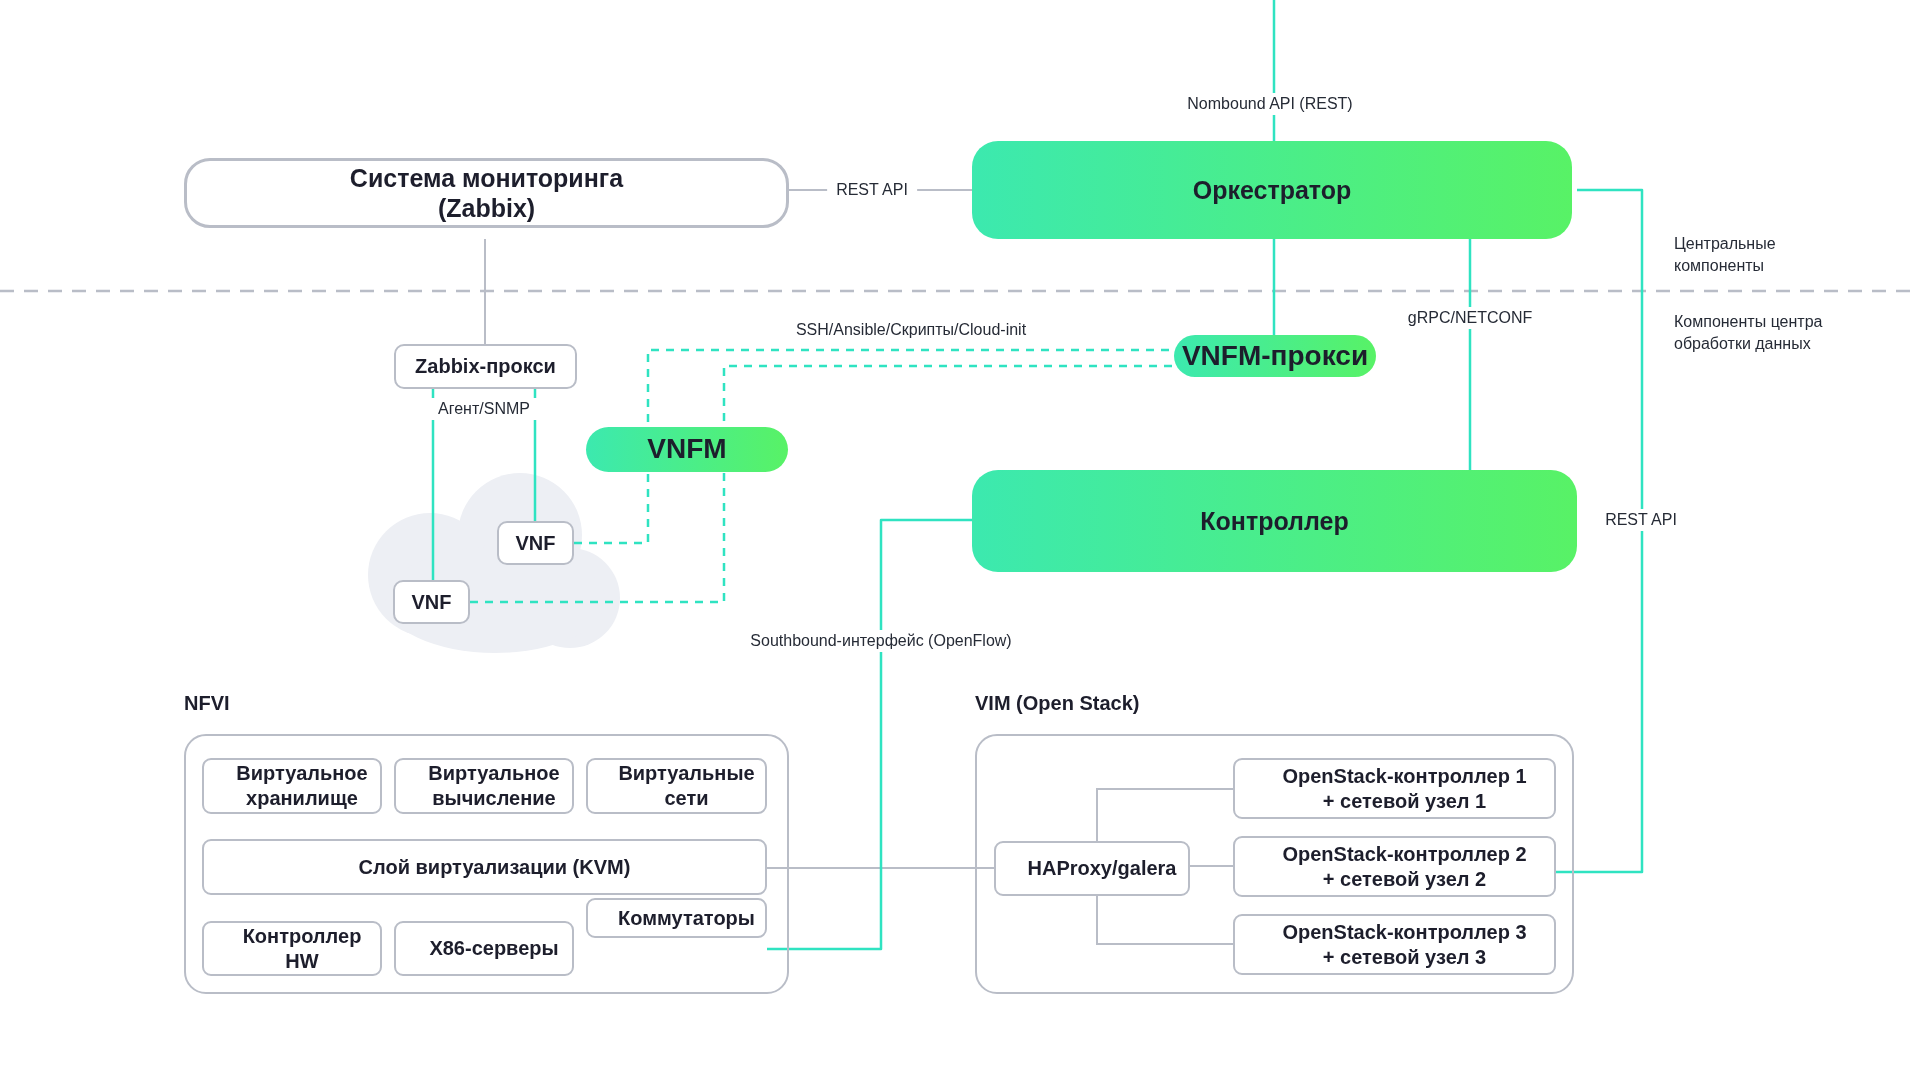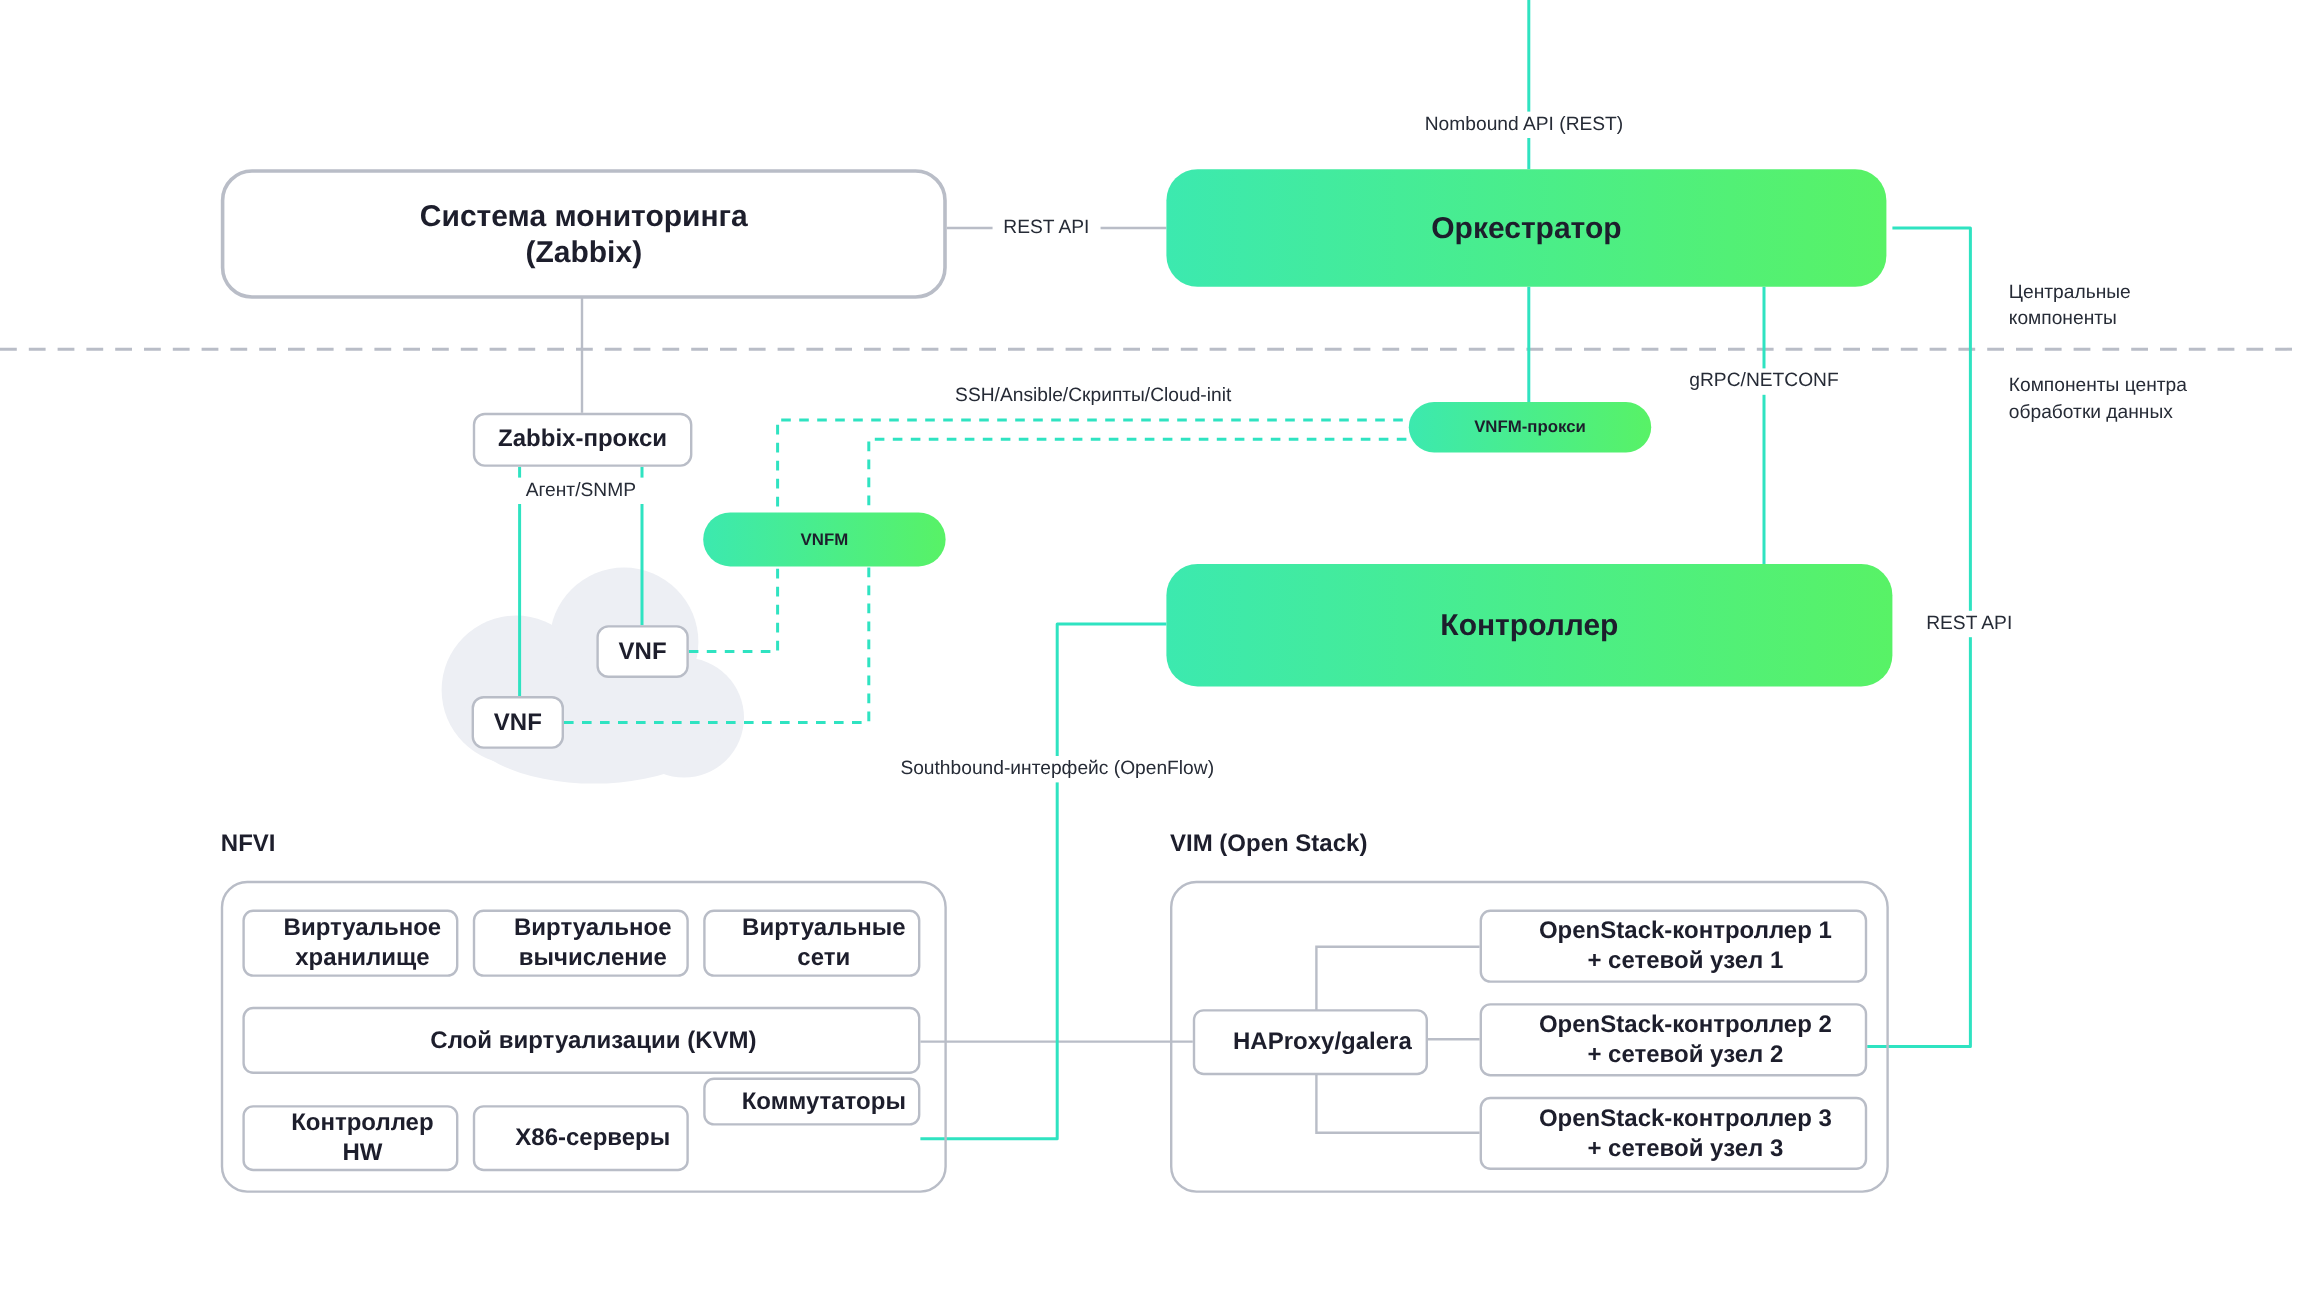--- a/index.html
+++ b/index.html
@@ -12,21 +12,21 @@
   .wires{position:absolute;left:0;top:0;}
   .ln-gray{stroke:var(--border);stroke-width:2;fill:none;}
   .ln-teal{stroke:var(--teal);stroke-width:2.5;fill:none;stroke-linejoin:round;}
   .ln-teal-dash{stroke:var(--teal);stroke-width:2.5;fill:none;stroke-linejoin:round;stroke-dasharray:8 7;}
   .separator{stroke:var(--border);stroke-width:2.5;fill:none;stroke-dasharray:14 10;}
   .cloud{fill:var(--cloud);}
   .node{position:absolute;display:flex;align-items:center;justify-content:center;text-align:center;
         white-space:pre-line;background:#fff;border:2px solid var(--border);color:var(--text);line-height:1.22;}
   .big{border-radius:26px;font-size:25px;font-weight:700;border-width:3px;}
   .grad{background:linear-gradient(90deg,var(--gradient-start),var(--gradient-end));border:none;}
-  .pill{border-radius:999px;font-size:14px;font-weight:700;border:none;}
+  .pill{border-radius:999px;font-size:28px;font-weight:700;border:none;}
   .sm{border-radius:10px;font-size:20px;font-weight:700;}
   .inner{border-radius:9px;font-size:20px;font-weight:700;line-height:1.25;padding-left:20px;}
   .container{position:absolute;border:2.5px solid var(--border);border-radius:22px;background:transparent;}
   .edge-label{position:absolute;transform:translate(-50%,-50%);background:#fff;padding:2px 9px;
               font-size:16px;color:#262b36;white-space:nowrap;z-index:3;}
   .zone-label{position:absolute;font-size:16px;color:#262b36;white-space:pre-line;line-height:1.4;}
   .section-title{position:absolute;font-size:20px;font-weight:700;color:var(--text);}
 </style>
 </head>
 <body>
@@ -65,21 +65,21 @@
       <path class="ln-teal-dash" d="M 574 543 H 648 V 350 H 1174"></path>
       <path class="ln-teal-dash" d="M 470 602 H 724 V 366 H 1174"></path>
     </g>
   </svg>
 
   <div class="zone-label" style="left:1674px;top:233px">Центральные
 компоненты</div>
   <div class="zone-label" style="left:1674px;top:311px">Компоненты центра
 обработки данных</div>
 
-  <div class="node big" style="left:184px;top:141px;width:605px;height:108px">Система мониторинга
+  <div class="node big" style="left:184px;top:158px;width:605px;height:70px">Система мониторинга
 (Zabbix)</div>
   <div class="node big grad" style="left:972px;top:141px;width:600px;height:98px">Оркестратор</div>
 
   <div class="node sm" style="left:394px;top:344px;width:183px;height:45px">Zabbix-прокси</div>
   <div class="node pill grad" style="left:1174px;top:335px;width:202px;height:42px">VNFM-прокси</div>
   <div class="node pill grad" style="left:586px;top:427px;width:202px;height:45px">VNFM</div>
   <div class="node sm" style="left:497px;top:521px;width:77px;height:44px">VNF</div>
   <div class="node sm" style="left:393px;top:580px;width:77px;height:44px">VNF</div>
   <div class="node big grad" style="left:972px;top:470px;width:605px;height:102px">Контроллер</div>
 

